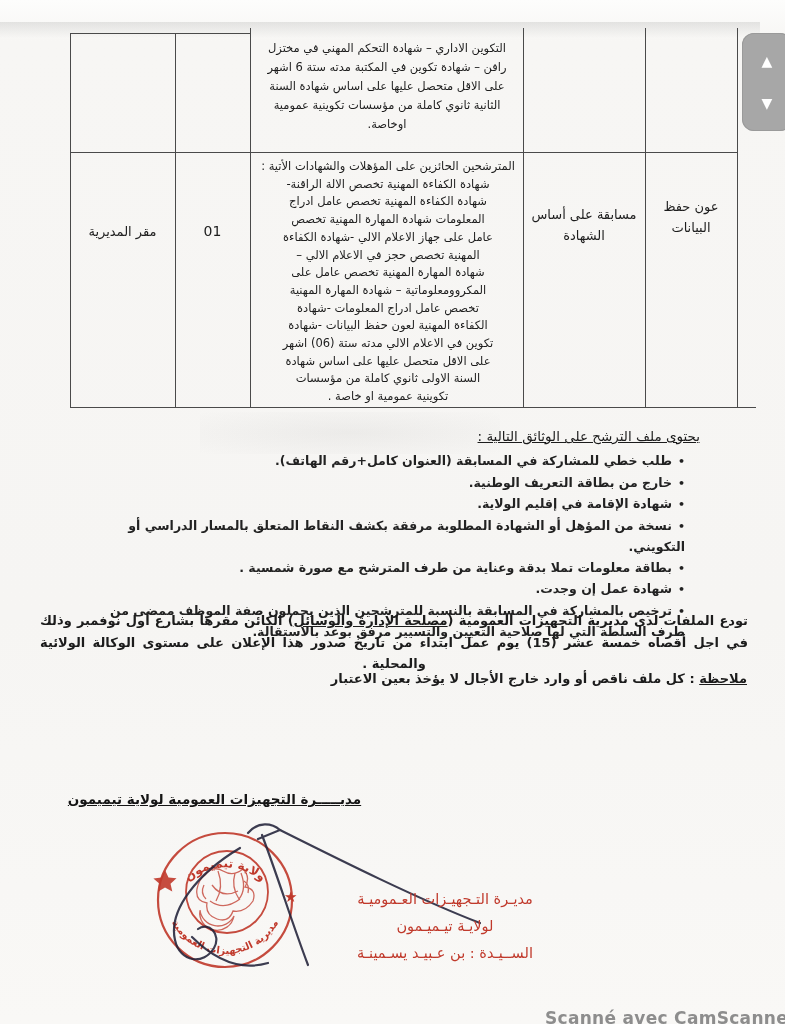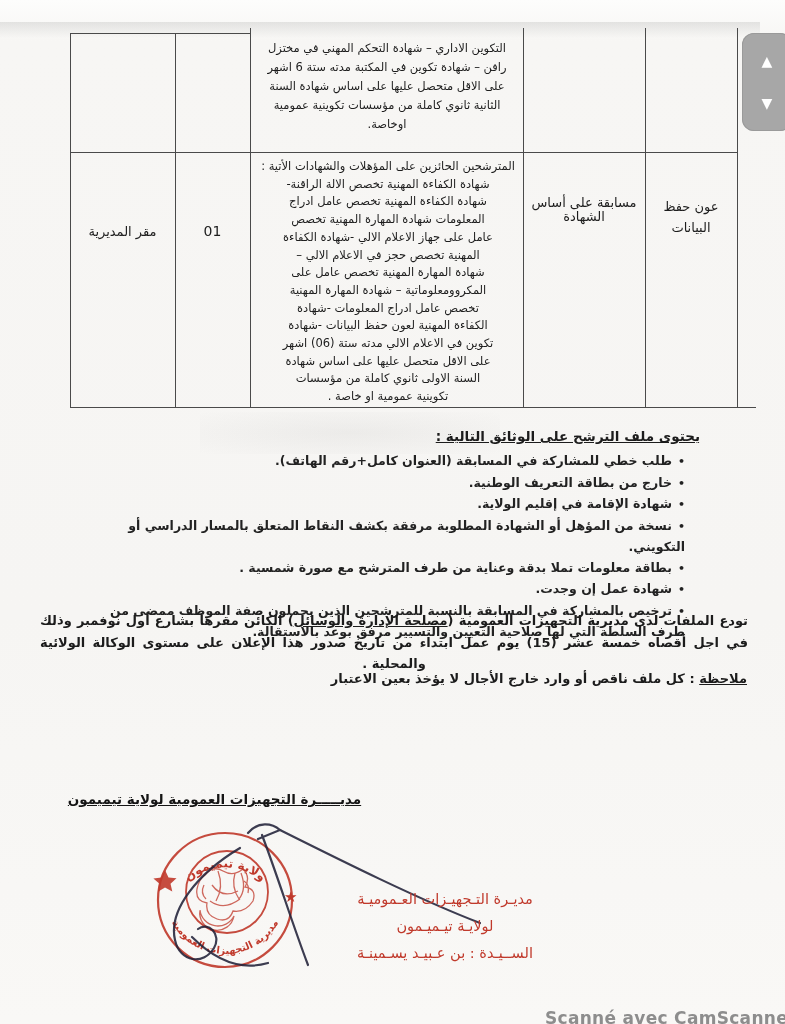--- a/index.html
+++ b/index.html
@@ -25,26 +25,26 @@
   .vline,.hline{position:absolute;background:#4a4a4a;}
   .vline{width:1px;}
   .hline{height:1px;}
   
   .cell{position:absolute; direction:rtl; font-weight:400; color:#1d1d1d;}
   .pre-line{white-space:pre-line;}
   .qual-partial{left:255px; top:39px; width:264px; font-size:11.5px; line-height:19px; text-align:center;}
   .qual-main{left:255px; top:158px; width:266px; font-size:11.5px; line-height:17.7px; text-align:center;}
   .cell-location{left:72px; top:224px; width:101px; font-size:13px; text-align:center;}
   .cell-count{left:177px; top:223px; width:71px; font-size:14px; text-align:center; direction:ltr;}
-  .cell-mode{left:525px; top:196px; width:118px; font-size:13px; line-height:14px; text-align:center;}
+  .cell-mode{left:525px; top:204px; width:118px; font-size:13px; line-height:21px; text-align:center;}
   .cell-job{left:647px; top:196px; width:88px; font-size:13px; line-height:21px; text-align:center;}
   
   .docs-heading{
     position:absolute; right:85px; top:428px; direction:rtl;
-    font-size:13.5px; font-weight:700; text-decoration:underline; color:#1c1c1c;
+    font-size:13.5px; font-weight:400; text-decoration:underline; color:#1c1c1c;
   }
   .docs-list{position:absolute; right:100px; top:451px; width:590px; direction:rtl;}
   .doc-item{font-size:12.5px; font-weight:600; line-height:20.5px; color:#222; text-align:right;}
   .doc-item .bullet{font-size:11px; margin-left:6px;}
   .deposit{
     position:absolute; left:40px; top:610px; width:708px; direction:rtl;
     font-size:13px; font-weight:700; line-height:21.5px; color:#1c1c1c;
     text-align:justify; text-align-last:center;
   }
   .deposit .u{text-decoration:underline;}

